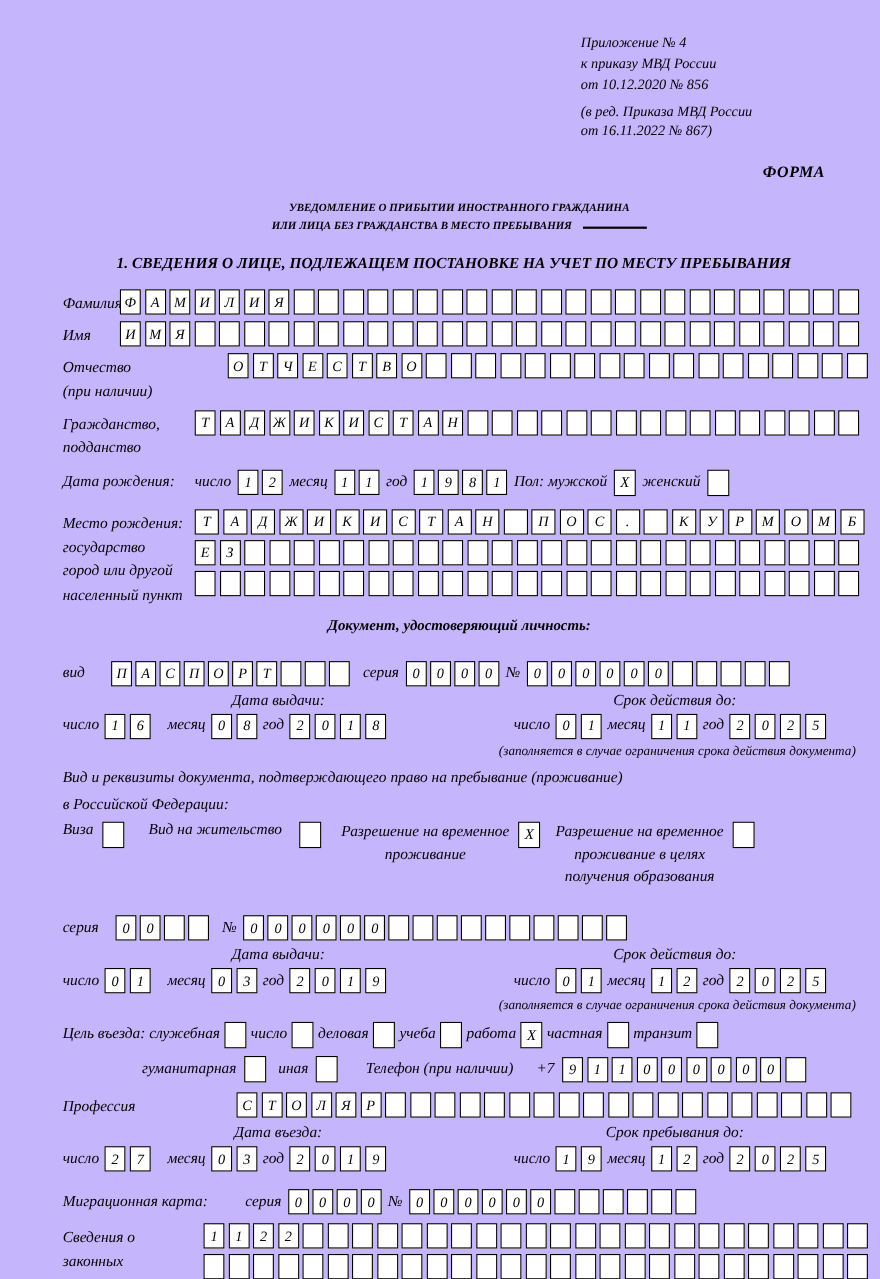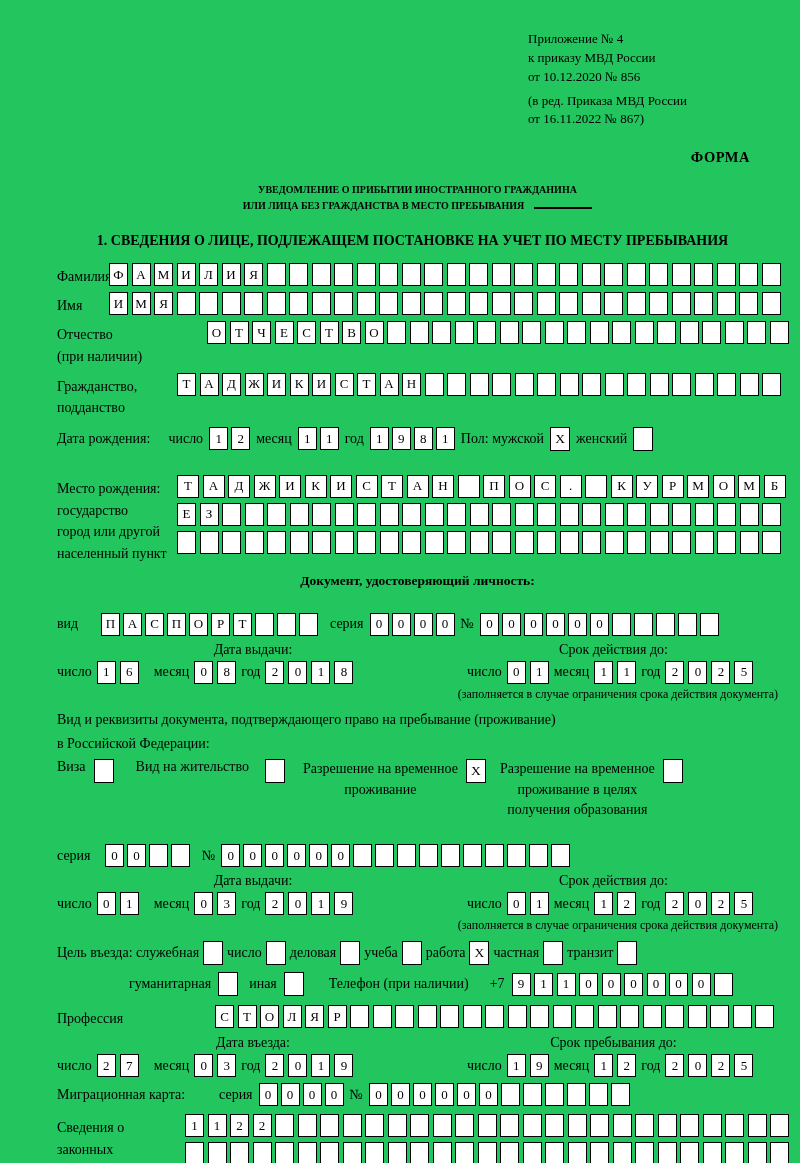--- a/index.html
+++ b/index.html
@@ -1,18 +1,18 @@
 <!DOCTYPE html>
 <html><head>
 <meta charset="utf-8">
 <style>
   * { margin:0; padding:0; box-sizing:border-box; }
   html,body { background:#ffffff; }
   body { font-family:"Liberation Serif","DejaVu Serif",serif; color:#000; }
-  .page { width:800px; height:1163px; padding:30px 22px 10px 57px; overflow:hidden; background:#22c55e; position:relative; }
+  .page { width:800px; height:1163px; padding:30px 22px 10px 57px; overflow:hidden; background:#c4b5fd; position:relative;font-style:italic; }
 
   .hdr { margin-left:auto; width:250px; font-size:13px; line-height:1.45; }
   .hdr .gap { margin-top:5px; }
   .forma { margin-left:auto; width:250px; text-align:right; font-weight:bold; font-size:14.5px; margin-top:20px; padding-right:28px; letter-spacing:.5px; }
 
   .title { text-align:center; font-weight:bold; font-size:10px; line-height:1.55; margin-top:16px; }
   .title-underline { display:inline-block; width:58px; border-bottom:2px solid #000; margin-left:10px; }
 
   .sec { font-weight:bold; font-size:14px; margin-top:20px; margin-left:-10px; text-align:center; }
 
@@ -235,21 +235,21 @@
           <span class="cell">9</span>
           <span class="cell">8</span>
           <span class="cell">1</span>
         </span>
       <span>Пол: мужской</span>
       <span class="cb">X</span>
       <span>женский</span>
       <span class="cb"></span>
     </div>
 
-    <div class="frow" style="margin-top:24px;">
+    <div class="frow" style="margin-top:12px;">
       <div class="lbl lbl-multi" style="width:120px;">
         <div>Место рождения:</div>
         <div>государство</div>
         <div>город или другой</div>
         <div>населенный пункт</div>
       </div>
       <div class="stack">
         <div class="boxes wide">
             <span class="cell">Т</span>
             <span class="cell">А</span>
@@ -640,21 +640,21 @@
           <span class="boxes">
               <span class="cell">2</span>
               <span class="cell">0</span>
               <span class="cell">2</span>
               <span class="cell">5</span>
             </span>
         </div>
       </div>
     </div>
 
-    <div class="inline" style="margin-top:6px;align-items:center;">
+    <div class="inline" style="margin-top:16px;align-items:center;">
       <span>Миграционная карта:</span>
       <span style="margin-left:28px;">серия</span>
       <span class="boxes">
           <span class="cell">0</span>
           <span class="cell">0</span>
           <span class="cell">0</span>
           <span class="cell">0</span>
         </span>
       <span>№</span>
       <span class="boxes">

